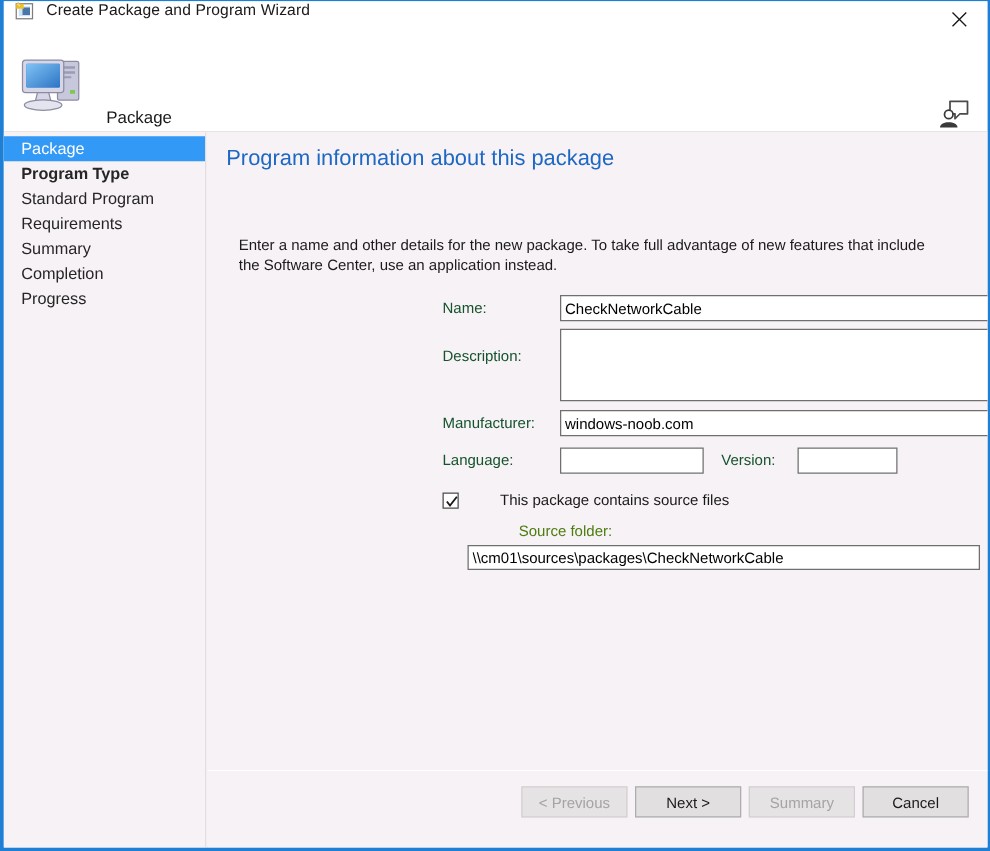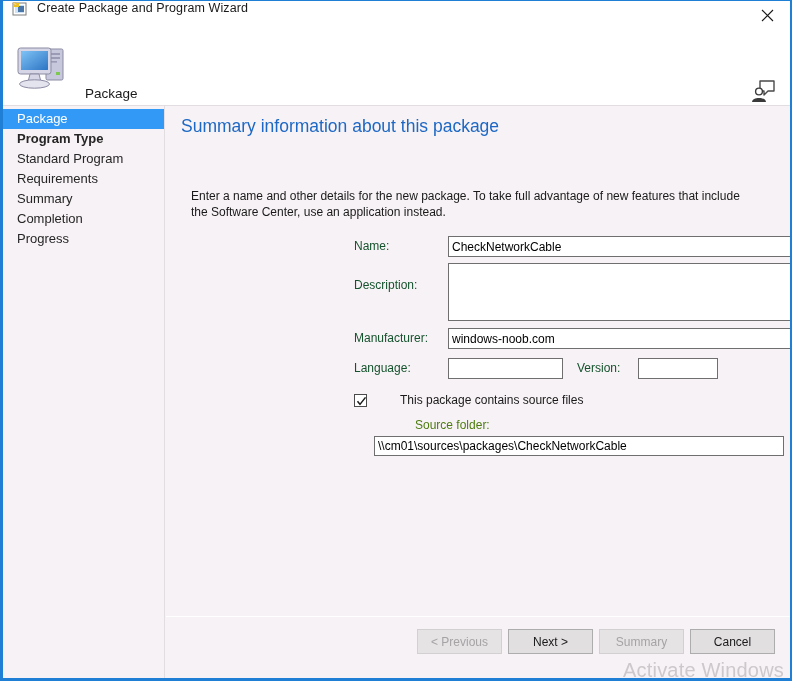--- a/index.html
+++ b/index.html
@@ -350,21 +350,21 @@
       <div class="nav-item bold"><span>Program Type</span></div>
       <div class="nav-item sub"><span>Standard Program</span></div>
       <div class="nav-item sub"><span>Requirements</span></div>
       <div class="nav-item"><span>Summary</span></div>
       <div class="nav-item"><span>Completion</span></div>
       <div class="nav-item"><span>Progress</span></div>
     </div>
 
     <div class="main">
 
-      <div class="page-heading">Summary information about this package</div>
+      <div class="page-heading">Program information about this package</div>
       <div class="intro-text">Enter a name and other details for the new package. To take full advantage of new features that include the Software Center, use an application instead.</div>
 
       <div class="form">
 
         <span class="lbl lbl-name">Name:</span>
         <input class="tb tb-name" type="text" value="CheckNetworkCable" style="">
 
         <span class="lbl lbl-desc">Description:</span>
         <div class="desc-wrap">
           <textarea class="desc-area" style=""></textarea>
@@ -395,16 +395,15 @@
       </div>
     </div>
 
     <div class="footer">
       <button class="btn btn-prev disabled">&lt; Previous</button>
       <button class="btn btn-next">Next &gt;</button>
       <button class="btn btn-summ disabled">Summary</button>
       <button class="btn btn-cancel">Cancel</button>
     </div>
 
-    <div class="watermark">Activate Windows</div>
 
   </div>
 </div>
 
 </body></html>

